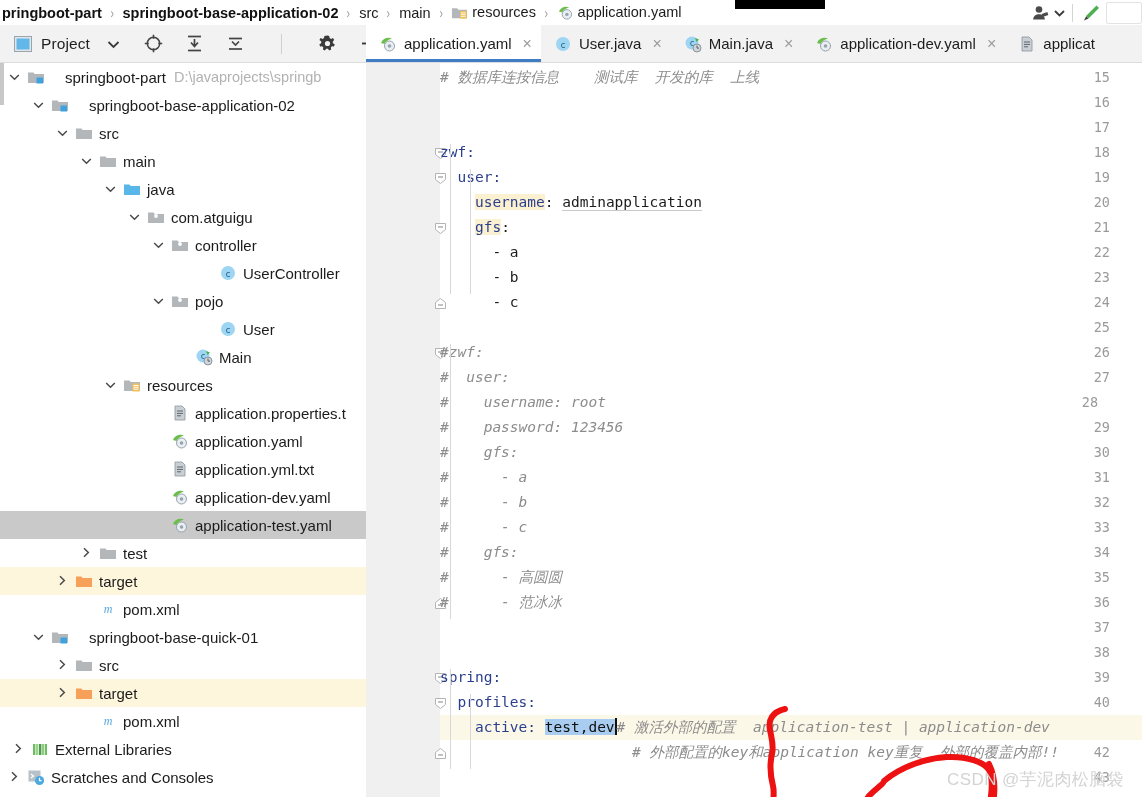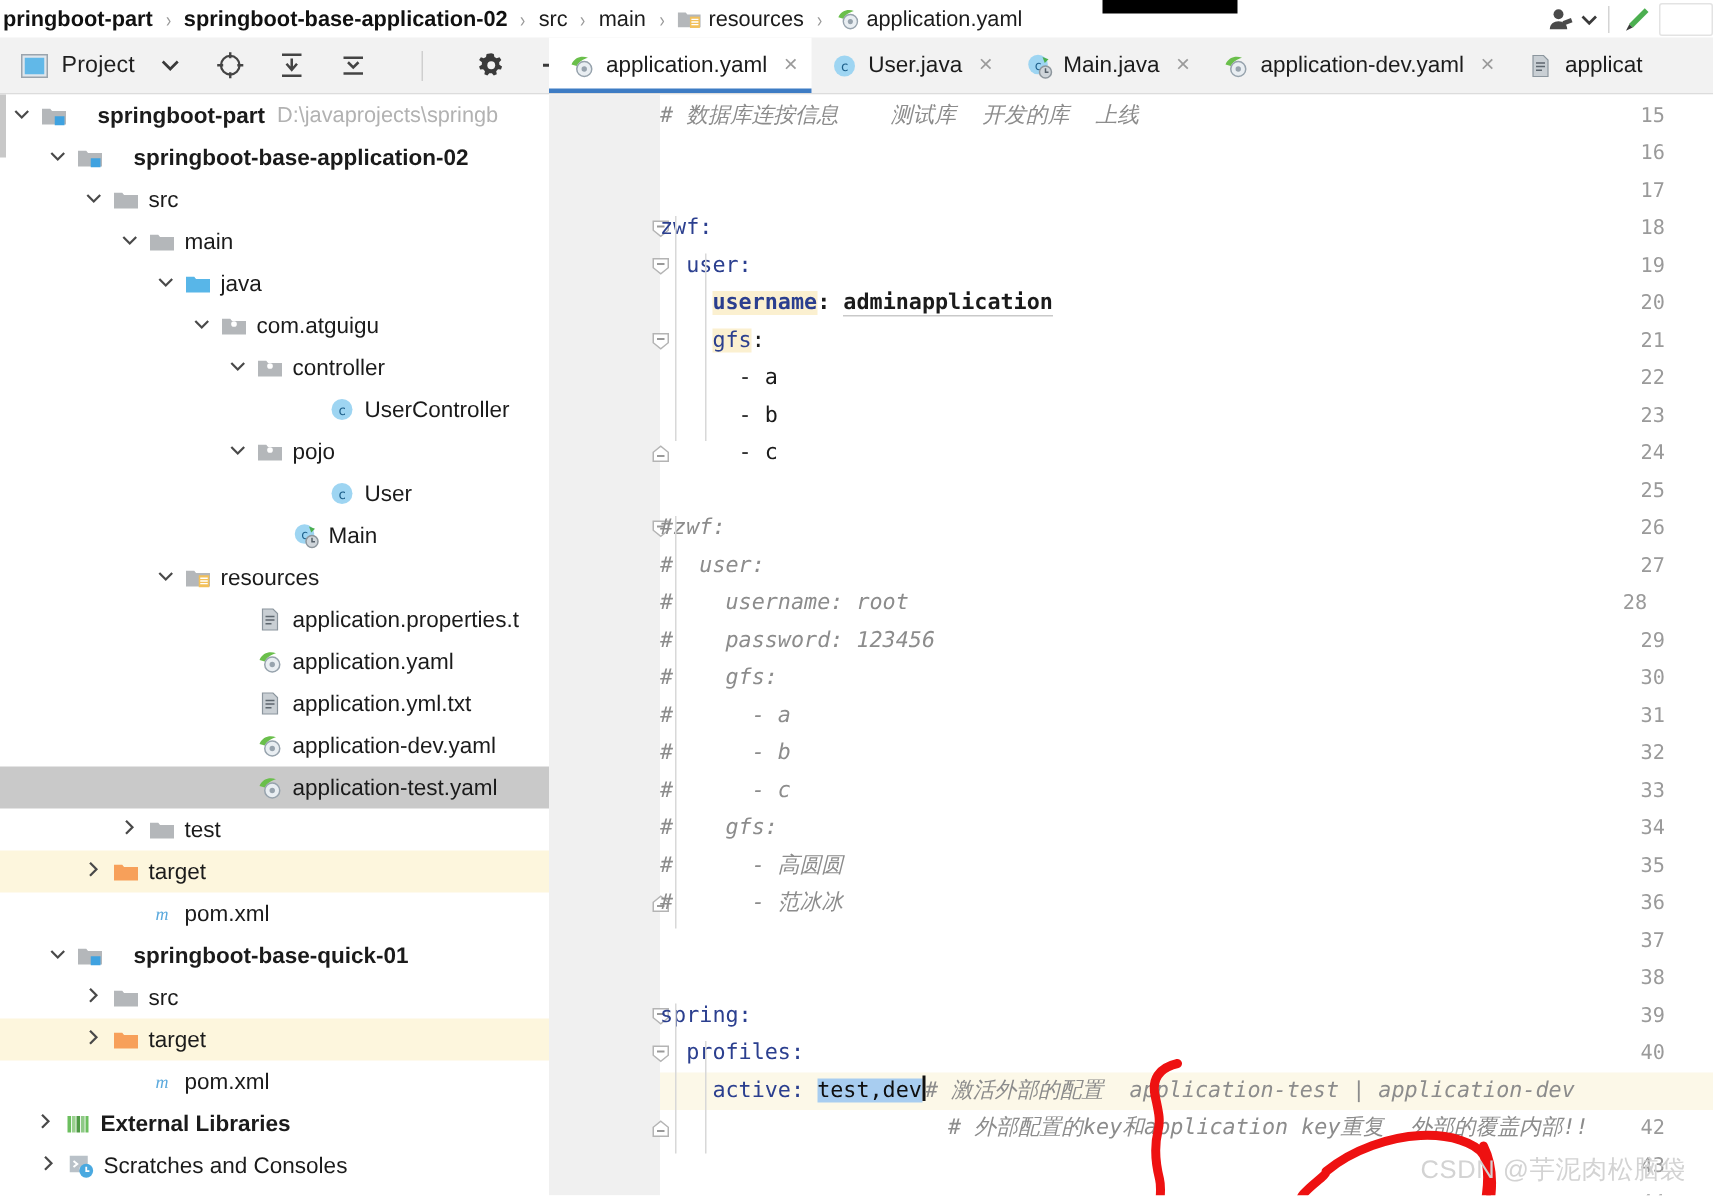--- a/index.html
+++ b/index.html
@@ -88,21 +88,21 @@
     display:flex; align-items:center; height:28px; white-space:nowrap;
     font-size:15px; color:#1b1b1b;
   }
   .row.sel { background:#c9c9c9; }
   .row.tgt { background:#fdf6dd; }
   .row .arrow {
     width:16px; text-align:center; color:#4a4a4a; font-size:11px;
     flex:0 0 16px;
   }
   .row .lbl { margin-left:6px; }
-  .row .lbl.bold { font-weight:bold;margin-left:20px; }
+  .row .lbl.bold { font-weight:normal;margin-left:20px; }
   .row .sub { margin-left:8px; color:#b2b2b2; font-size:14.5px; }
   .ico { flex:0 0 auto; display:flex; align-items:center; justify-content:center; }
 
   
   .tree-scroll {
     position:absolute; left:0px; top:63px; width:4px; height:42px; background:#c8c8c8;
   }
 
   
   .editor {
@@ -574,36 +574,36 @@
       </div>
       <div class="row" style="padding-left: 78px;">
         <span class="arrow"></span>
         <span class="ico" style="width: 18px; height: 18px; margin-left: 5px;">
           <svg width="18" height="18" viewBox="0 0 18 18">
             <text x="9" y="13" font-size="12" text-anchor="middle" fill="#5aa9dd" font-family="serif" font-style="italic">m</text>
           </svg>
         </span>
         <span class="lbl">pom.xml</span>
       </div>
-      <div class="row" style="padding-left: 22px; font-weight: bold;">
+      <div class="row" style="padding-left: 10px;">
         <span class="arrow"><svg width="8" height="11" viewBox="0 0 8 11">
             <path d="M2 1.2 L6.3 5.5 L2 9.8" fill="none" stroke="#4a4a4a" stroke-width="1.5"></path>
           </svg></span>
         <span class="ico" style="width: 18px; height: 18px; margin-left: 5px;">
           <svg width="18" height="18" viewBox="0 0 18 18">
             <rect x="2" y="4" width="2.4" height="11" fill="#6cbf5f"></rect>
             <rect x="5" y="4" width="2.4" height="11" fill="#9ad18f"></rect>
             <rect x="8" y="4" width="2.4" height="11" fill="#4f9a45"></rect>
             <rect x="11" y="4" width="2.4" height="11" fill="#8fc987"></rect>
             <rect x="14" y="4" width="2" height="11" fill="#6cbf5f"></rect>
           </svg>
         </span>
         <span class="lbl">External Libraries</span>
       </div>
-      <div class="row" style="padding-left: 24px;">
+      <div class="row" style="padding-left: 6px;">
         <span class="arrow"><svg width="8" height="11" viewBox="0 0 8 11">
             <path d="M2 1.2 L6.3 5.5 L2 9.8" fill="none" stroke="#4a4a4a" stroke-width="1.5"></path>
           </svg></span>
         <span class="ico" style="width: 18px; height: 18px; margin-left: 5px;">
           <svg width="18" height="18" viewBox="0 0 18 18">
             <rect x="1.5" y="2.5" width="12" height="11" fill="#b9c1c8"></rect>
             <path d="M4 6 l2.5 2 -2.5 2" stroke="#fff" stroke-width="1.3" fill="none"></path>
             <path d="M8 11 h3.5" stroke="#fff" stroke-width="1.3"></path>
             <circle cx="12.5" cy="12.5" r="4.6" fill="#4aa9e0"></circle>
             <path d="M12.5 9.8 v2.9 h2.1" stroke="#fff" stroke-width="1.2" fill="none"></path>
@@ -683,21 +683,21 @@
           </svg></div>
         <div class="fold" style="top: 683px;"><svg width="13" height="13" viewBox="0 0 13 13">
             <path d="M1.5 11.5 h10 v-6 l-5-4 -5 4 z" fill="#fff" stroke="#b4b4b4"></path>
             <path d="M4 8 h5" stroke="#9a9a9a" stroke-width="1.2"></path>
           </svg></div>
       </div>
     <div id="code-lines">
         <div class="code-line" style="top: 2px;"><span class="comment"># 数据库连按信息    测试库  开发的库  上线</span></div>
         <div class="code-line" style="top: 77px;"><span class="kw">zwf:</span></div>
         <div class="code-line" style="top: 102px;"><span class="kw">  user:</span></div>
-        <div class="code-line" style="top: 127px; font-weight: bold;"><span>    </span><span class="kw hl-key">username</span><span>: </span><span class="val-underline">adminapplication</span></div>
+        <div class="code-line" style="top: 127px;"><span>    </span><span class="kw hl-key">username</span><span>: </span><span class="val-underline">adminapplication</span></div>
         <div class="code-line" style="top: 152px;"><span>    </span><span class="kw hl-key">gfs</span><span>:</span></div>
         <div class="code-line" style="top: 177px;"><span>      - a</span></div>
         <div class="code-line" style="top: 202px;"><span>      - b</span></div>
         <div class="code-line" style="top: 227px;"><span>      - c</span></div>
         <div class="code-line" style="top: 277px;"><span class="comment">#zwf:</span></div>
         <div class="code-line" style="top: 302px;"><span class="comment">#  user:</span></div>
         <div class="code-line" style="top: 327px;"><span class="comment">#    username: root</span></div>
         <div class="code-line" style="top: 352px;"><span class="comment">#    password: 123456</span></div>
         <div class="code-line" style="top: 377px;"><span class="comment">#    gfs:</span></div>
         <div class="code-line" style="top: 402px;"><span class="comment">#      - a</span></div>

